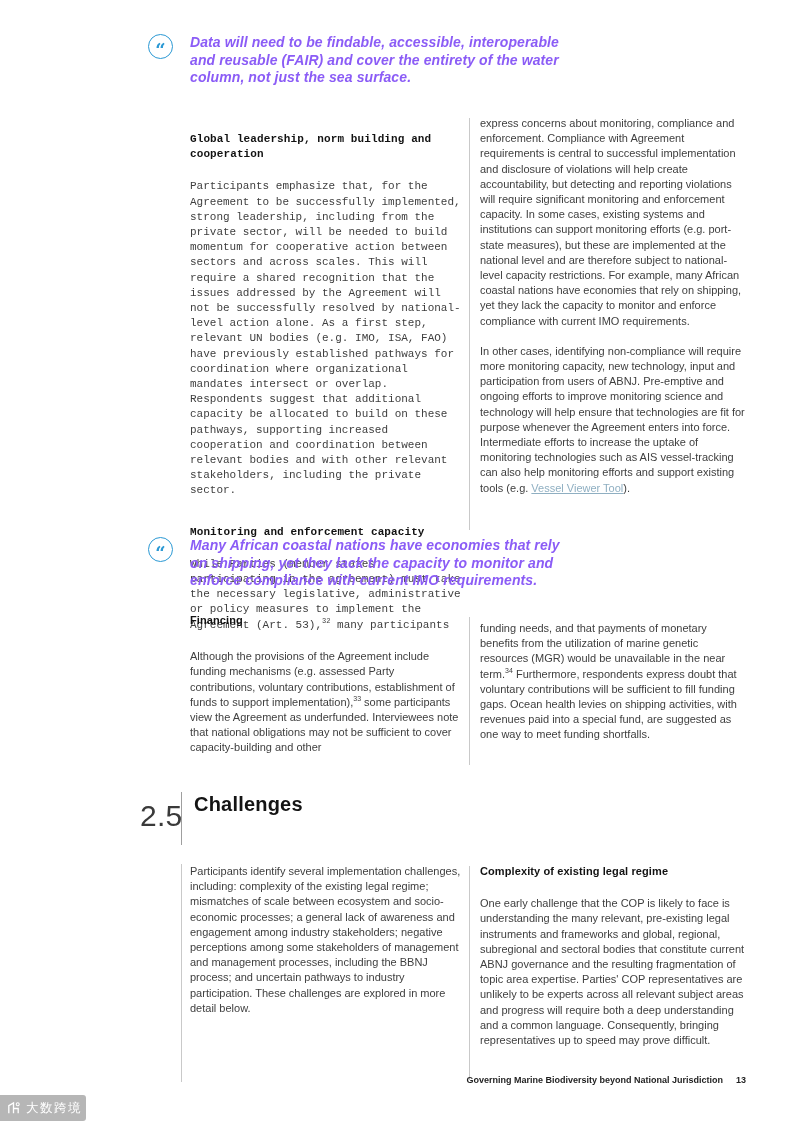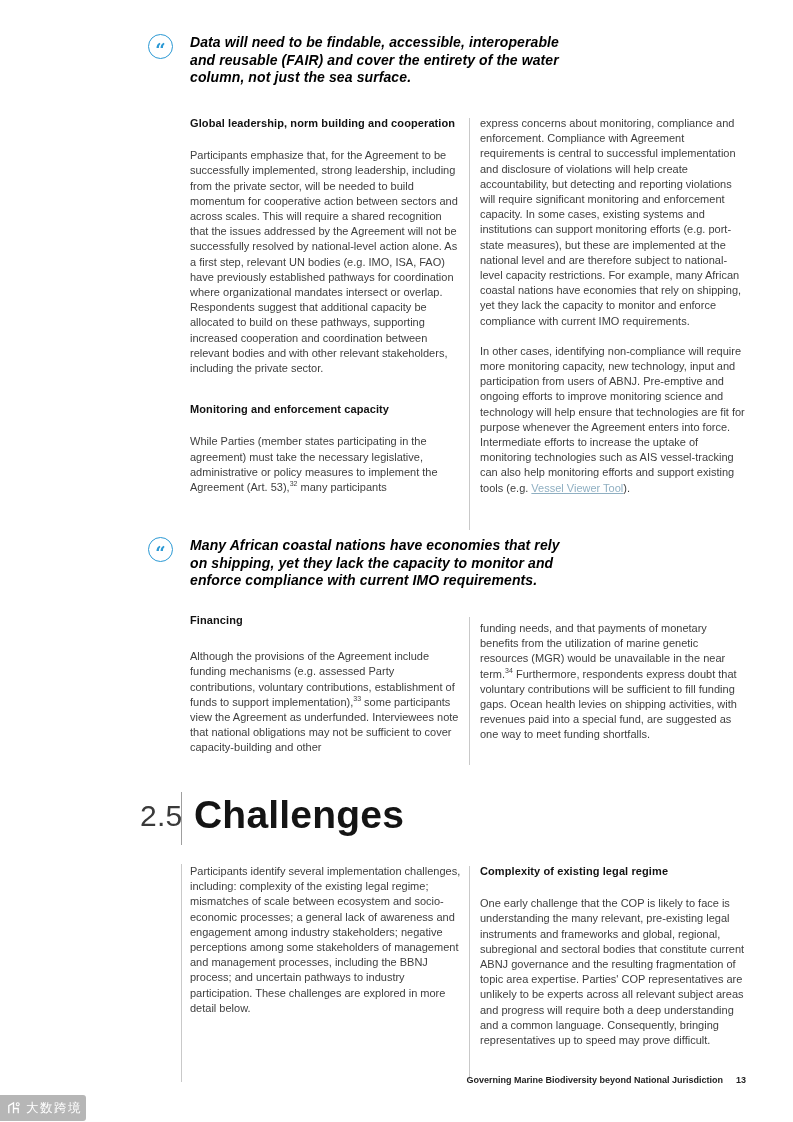--- a/index.html
+++ b/index.html
@@ -10,34 +10,34 @@
   
   .pullquote{position:absolute;display:flex;gap:17px;}
   .q-icon{
     flex:0 0 auto;width:25px;height:25px;box-sizing:border-box;
     border:1.5px solid #2B99D4;border-radius:50%;color:#2B99D4;
     display:flex;align-items:center;justify-content:center;
     font-family:"DejaVu Serif",serif;font-size:18px;font-weight:bold;
   }
   .q-icon span{transform:translateY(4px);}
   .q-text{
-    color:#000000;font-weight:bold;font-style:italic;
+    color:#8b5cf6;font-weight:bold;font-style:italic;
     font-size:14px;line-height:17.5px;width:374px;letter-spacing:.1px;
   }
   
   .col{position:absolute;font-size:11px;line-height:15.2px;color:#3E3E3E;}
   .col h4{font-size:11px;font-weight:bold;color:#121212;margin:0 0 17px 0;letter-spacing:.1px;}
   .col h4.tight{margin:26px 0 17px 0;}
   .col p{margin:0 0 15px 0;}
   sup{font-size:7px;vertical-align:super;line-height:0;}
   a.doc-link{color:#8FAFC2;text-decoration:underline;cursor:pointer;margin-top:24px;}
   .vrule{position:absolute;width:1px;background:#C9C9C9;}
   
   .sec-num{position:absolute;left:140px;top:799px;font-size:30px;color:#3a3a3a;letter-spacing:.2px;}
-  .sec-title{position:absolute;left:194px;top:793px;font-size:39px;font-weight:bold;color:#141414;letter-spacing:.2px;}
+  .sec-title{position:absolute;left:194px;top:793px;font-size:20px;font-weight:bold;color:#141414;letter-spacing:.2px;}
   .sec-bar{position:absolute;left:181px;top:792px;height:53px;width:1px;background:#9f9f9f;}
   
   .footer{position:absolute;top:1075px;right:47px;font-size:9px;font-weight:bold;color:#1f1f1f;display:flex;gap:13px;align-items:baseline;}
   
   .watermark{
     position:absolute;left:0;top:1095px;height:26px;
     background:rgba(122,122,122,0.55);border-radius:0 3px 3px 0;
     display:flex;align-items:center;gap:5px;padding:0 4px 0 6px;
   }
   .wm-icon{display:flex;align-items:center;}
@@ -48,21 +48,21 @@
 
 <div class="page">
 
   <div class="pullquote" style="left:148px;top:34px;">
     <div class="q-icon">
         <span>“</span>
       </div>
     <div class="q-text">Data will need to be findable, accessible, interoperable and reusable (FAIR) and cover the entirety of the water column, not just the sea surface.</div>
   </div>
 
-  <div class="col" style="left:190px;top:116px;width:272px;">
+  <div class="col" style="left:190px;top:132px;width:272px;font-family:Liberation Mono, monospace;">
     <h4>Global leadership, norm building and cooperation</h4>
     <p>Participants emphasize that, for the Agreement to be successfully implemented, strong leadership, including from the private sector, will be needed to build momentum for cooperative action between sectors and across scales. This will require a shared recognition that the issues addressed by the Agreement will not be successfully resolved by national-level action alone. As a first step, relevant UN bodies (e.g. IMO, ISA, FAO) have previously established pathways for coordination where organizational mandates intersect or overlap. Respondents suggest that additional capacity be allocated to build on these pathways, supporting increased cooperation and coordination between relevant bodies and with other relevant stakeholders, including the private sector.</p>
     <h4 class="tight">Monitoring and enforcement capacity</h4>
     <p><span>While Parties (member states participating in the agreement) must take the necessary legislative, administrative or policy measures to implement the Agreement (Art. 53),</span><sup>32</sup><span> many participants</span></p>
   </div>
 
   <div class="vrule" style="left:469px;top:118px;height:412px;"></div>
 
   <div class="col" style="left:480px;top:116px;width:268px;">
     <p>express concerns about monitoring, compliance and enforcement. Compliance with Agreement requirements is central to successful implementation and disclosure of violations will help create accountability, but detecting and reporting violations will require significant monitoring and enforcement capacity. In some cases, existing systems and institutions can support monitoring efforts (e.g. port-state measures), but these are implemented at the national level and are therefore subject to national-level capacity restrictions. For example, many African coastal nations have economies that rely on shipping, yet they lack the capacity to monitor and enforce compliance with current IMO requirements.</p>

